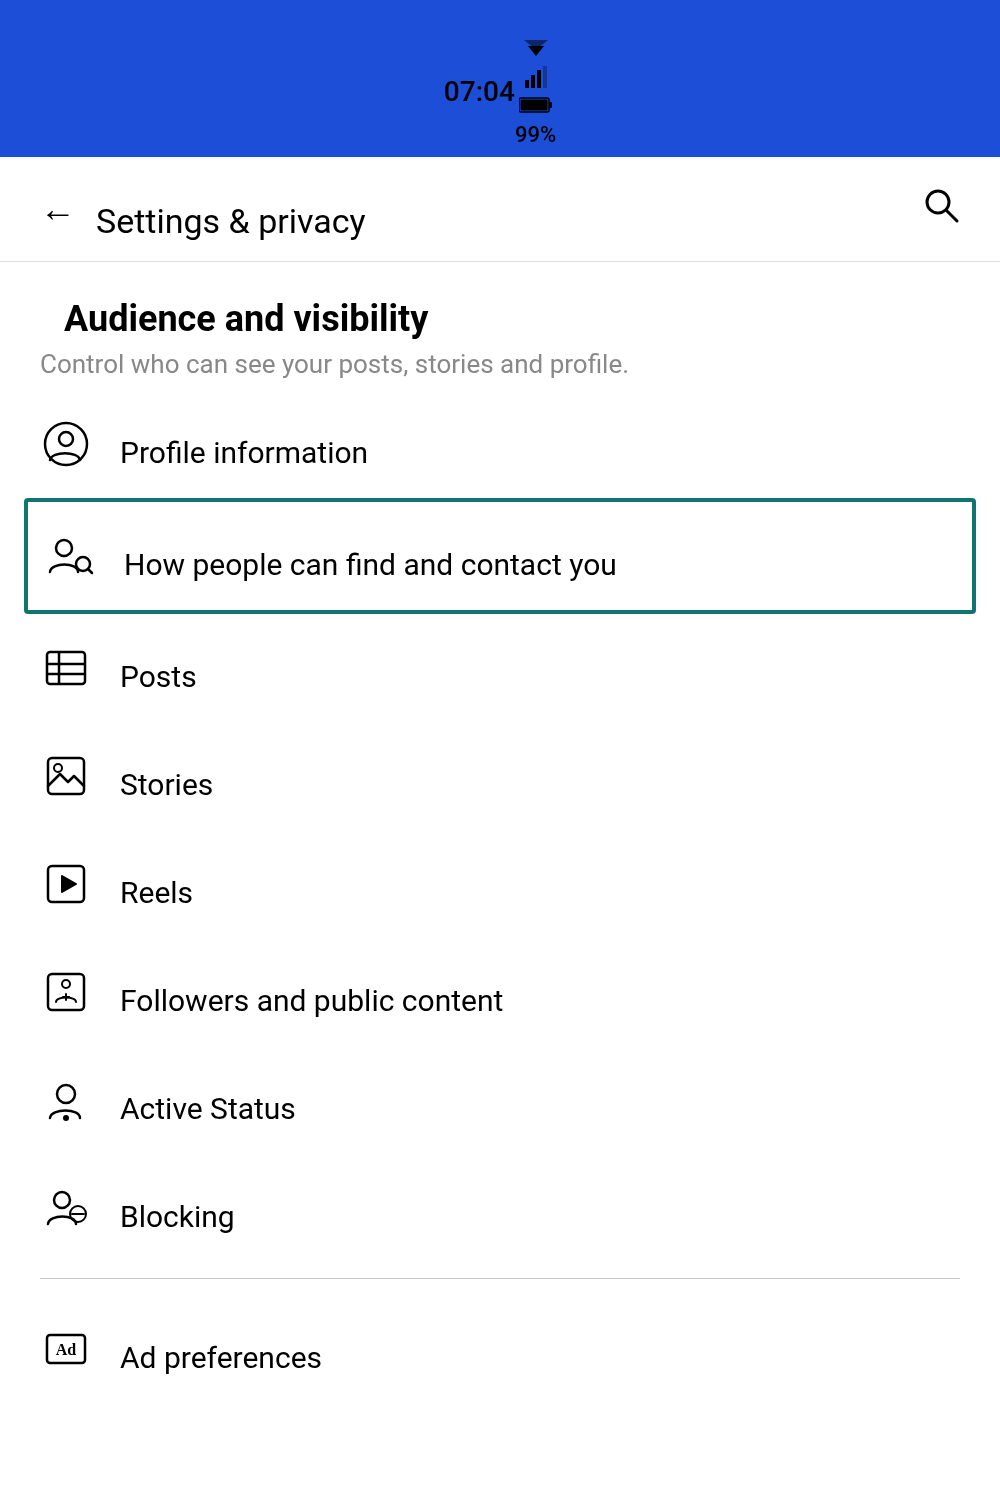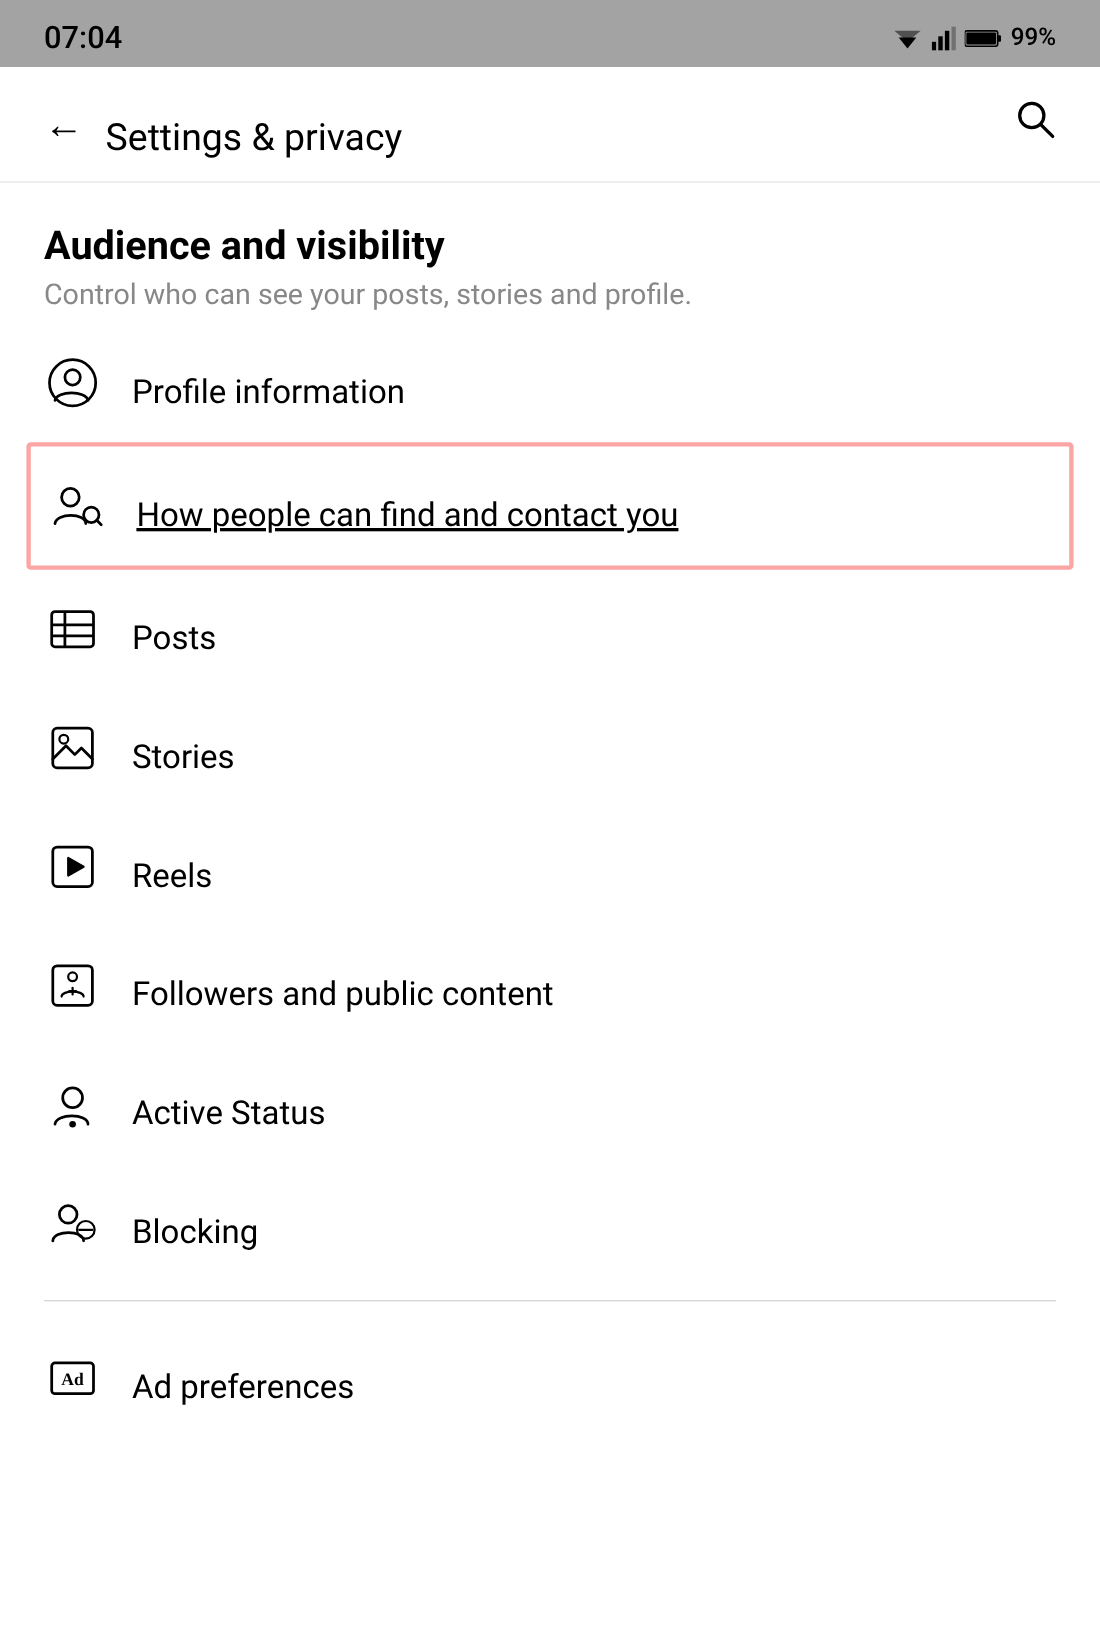--- a/index.html
+++ b/index.html
@@ -12,36 +12,37 @@
       width: 1000px;
       height: 1500px;
       background: #fff;
       font-family: -apple-system, BlinkMacSystemFont, 'Segoe UI', Roboto, Helvetica, Arial, sans-serif;
       overflow: hidden;
     }
 
     
     .status-bar {
       display: flex;
-      justify-content: space-between;
-      align-items: center;
-      padding: 18px 40px 10px 40px;
-      background: #a3a3a3;
+      justify-content: center;
+      align-items: center;
+      padding: 36px 40px 10px 40px;
+      background: #1d4ed8;
     }
 
     .status-time {
       font-size: 28px;
       font-weight: 500;
       color: #000;
     }
 
     .status-icons {
       display: flex;
       align-items: center;
       gap: 8px;
+      flex-direction: column;
     }
 
     .status-icons span {
       font-size: 22px;
       color: #000;
     }
 
     .battery-text {
       font-size: 24px;
       font-weight: 500;
@@ -93,44 +94,44 @@
     
     .section-header {
       padding: 36px 0 8px 0;
     }
 
     .section-title {
       font-size: 36px;
       font-weight: 700;
       color: #000;
       margin-bottom: 6px;
+      margin-left: 24px;
     }
 
     .section-subtitle {
       font-size: 26px;
       color: #888;
       line-height: 1.4;
     }
 
     
     .menu-item {
       display: flex;
       align-items: flex-end;
       gap: 28px;
       padding: 28px 0;
       cursor: pointer;
       position: relative;
     }
 
     .menu-item.highlighted {
-      border: 4px solid #fca5a5;
+      border: 4px solid #0f766e;
       margin: 0 -16px;
       padding: 28px 16px;
       border-radius: 4px;
-      text-decoration: underline;
     }
 
     .menu-icon {
       width: 52px;
       height: 52px;
       flex-shrink: 0;
       display: flex;
       align-items: center;
       justify-content: center;
     }

